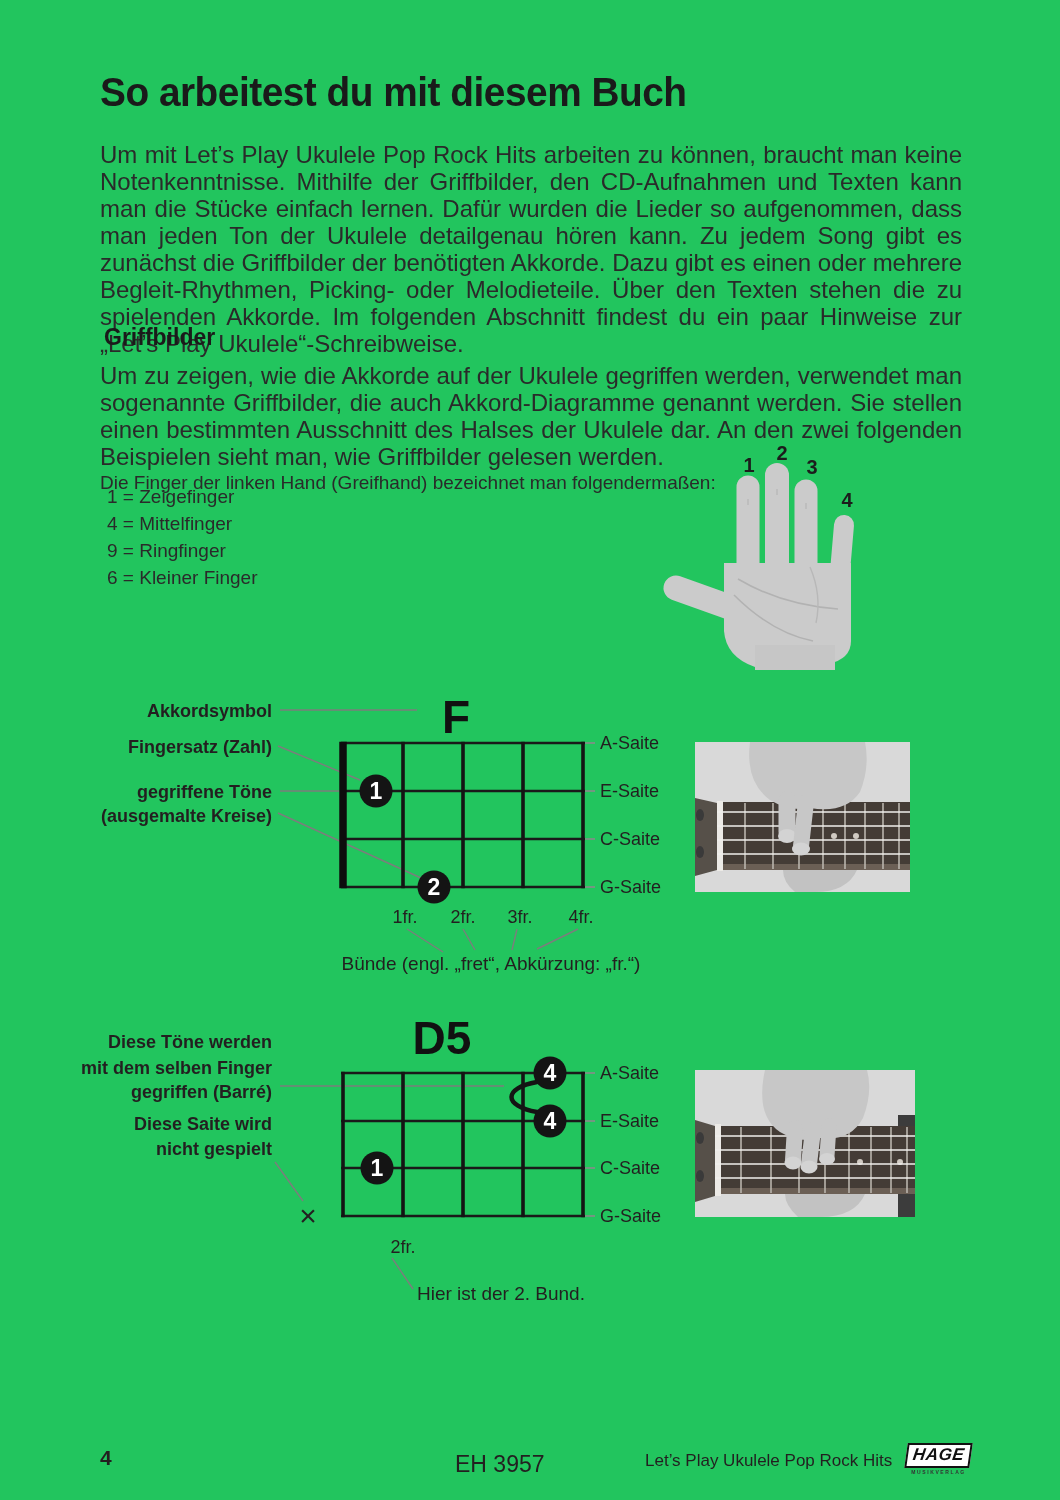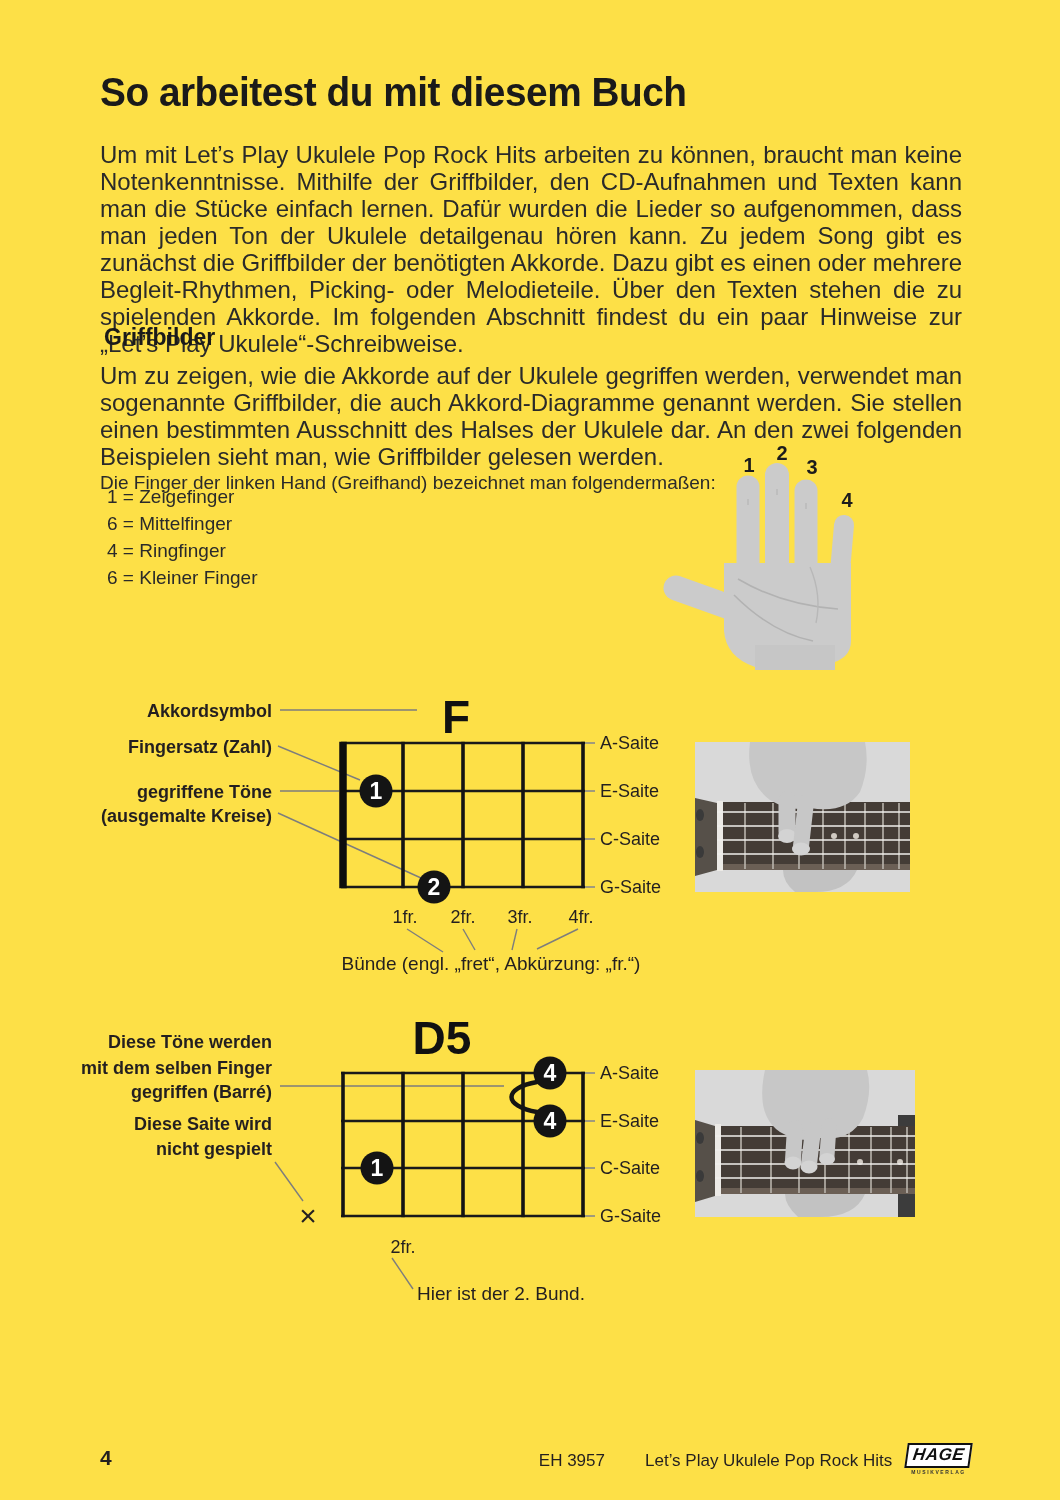--- a/index.html
+++ b/index.html
@@ -1,27 +1,27 @@
 <!DOCTYPE html>
 <html lang="de"><head>
 <meta charset="utf-8">
 <style>
   html,body{margin:0;padding:0;background:#ffffff;}
   body{width:1060px;height:1500px;font-family:"Liberation Sans",sans-serif;color:#231f20;}
-  .page{position:relative;width:1060px;height:1500px;background:#fde047;overflow:hidden;}
+  .page{position:relative;width:1060px;height:1500px;background:#22c55e;overflow:hidden;}
   .abs{position:absolute;}
   .title{left:100px;top:70px;font-size:40px;font-weight:bold;color:#1a1a1a;letter-spacing:-0.5px;transform:scaleX(0.97);transform-origin:left top;white-space:nowrap;}
   .para{left:100px;width:862px;font-size:24px;line-height:27px;text-align:justify;color:#2a2a2a;}
   .p-intro{top:141px;}
   .h2{left:104px;top:324px;font-size:23px;font-weight:bold;color:#1a1a1a;}
   .p-gb{top:352px;margin-top:10px;}
   .fingers-intro{left:100px;top:472px;font-size:19px;color:#2a2a2a;white-space:nowrap;}
   .finger-list{left:100px;top:483px;font-size:19px;line-height:27px;color:#2a2a2a;margin-left:7px;}
   .footer-page{left:100px;top:1446px;font-size:21px;font-weight:bold;}
-  .footer-eh{left:455px;top:1451px;width:150px;text-align:right;font-size:17px;}
+  .footer-eh{left:455px;top:1451px;width:150px;text-align:left;font-size:23px;}
   .footer-book{left:645px;top:1451px;width:250px;text-align:left;font-size:17px;}
   .logo{left:906px;top:1443px;text-align:center;}
   .logo-box{display:inline-block;border:2.5px solid #111;transform:skewX(-8deg);padding:0 5px 1px 5px;font-size:17px;font-weight:bold;font-style:italic;letter-spacing:0.5px;color:#111;background:#fff;}
   .logo-sub{font-size:5px;letter-spacing:1.6px;font-weight:bold;color:#333;margin-top:1px;}
   svg{position:absolute;overflow:visible;}
   svg text{font-family:"Liberation Sans",sans-serif;fill:#231f20;}
   .t-label{font-size:18px;font-weight:bold;}
   .t-string{font-size:18px;}
   .t-fret{font-size:18px;}
   .t-caption{font-size:19px;}
@@ -44,22 +44,22 @@
 
   <div class="abs title">So arbeitest du mit diesem Buch</div>
   <div class="abs para p-intro">Um mit Let’s Play Ukulele Pop Rock Hits arbeiten zu können, braucht man keine Notenkenntnisse. Mithilfe der Griffbilder, den CD-Aufnahmen und Texten kann man die Stücke einfach lernen. Dafür wurden die Lieder so aufgenommen, dass man jeden Ton der Ukulele detailgenau hören kann. Zu jedem Song gibt es zunächst die Griffbilder der benötigten Akkorde. Dazu gibt es einen oder mehrere Begleit-Rhythmen, Picking- oder Melodieteile. Über den Texten stehen die zu spielenden Akkorde. Im folgenden Abschnitt findest du ein paar Hinweise zur „Let’s Play Ukulele“-Schreibweise.</div>
 
   <div class="abs h2">Griffbilder</div>
   <div class="abs para p-gb">Um zu zeigen, wie die Akkorde auf der Ukulele gegriffen werden, verwendet man sogenannte Griffbilder, die auch Akkord-Diagramme genannt werden. Sie stellen einen bestimmten Ausschnitt des Halses der Ukulele dar. An den zwei folgenden Beispielen sieht man, wie Griffbilder gelesen werden.</div>
 
   <div class="abs fingers-intro">Die Finger der linken Hand (Greifhand) bezeichnet man folgendermaßen:</div>
   <div class="abs finger-list">
     <div>1 = Zeigefinger</div>
-    <div>6 = Mittelfinger</div>
-    <div>4 = Ringfinger</div>
+    <div>4 = Mittelfinger</div>
+    <div>9 = Ringfinger</div>
     <div>6 = Kleiner Finger</div>
   </div>
 
   <svg class="abs" style="left:660px;top:445px;" width="225" height="225" viewBox="0 0 225 225">
     <g>
       <line x1="88" y1="135" x2="88" y2="42" stroke="#cbcbcb" stroke-width="23" stroke-linecap="round"></line>
       <line x1="117" y1="135" x2="117" y2="30" stroke="#cbcbcb" stroke-width="24" stroke-linecap="round"></line>
       <line x1="146" y1="135" x2="146" y2="46" stroke="#cbcbcb" stroke-width="23" stroke-linecap="round"></line>
       <line x1="178" y1="150" x2="184" y2="80" stroke="#cbcbcb" stroke-width="20" stroke-linecap="round"></line>
       <line x1="72" y1="163" x2="16" y2="143" stroke="#cbcbcb" stroke-width="25" stroke-linecap="round"></line>

